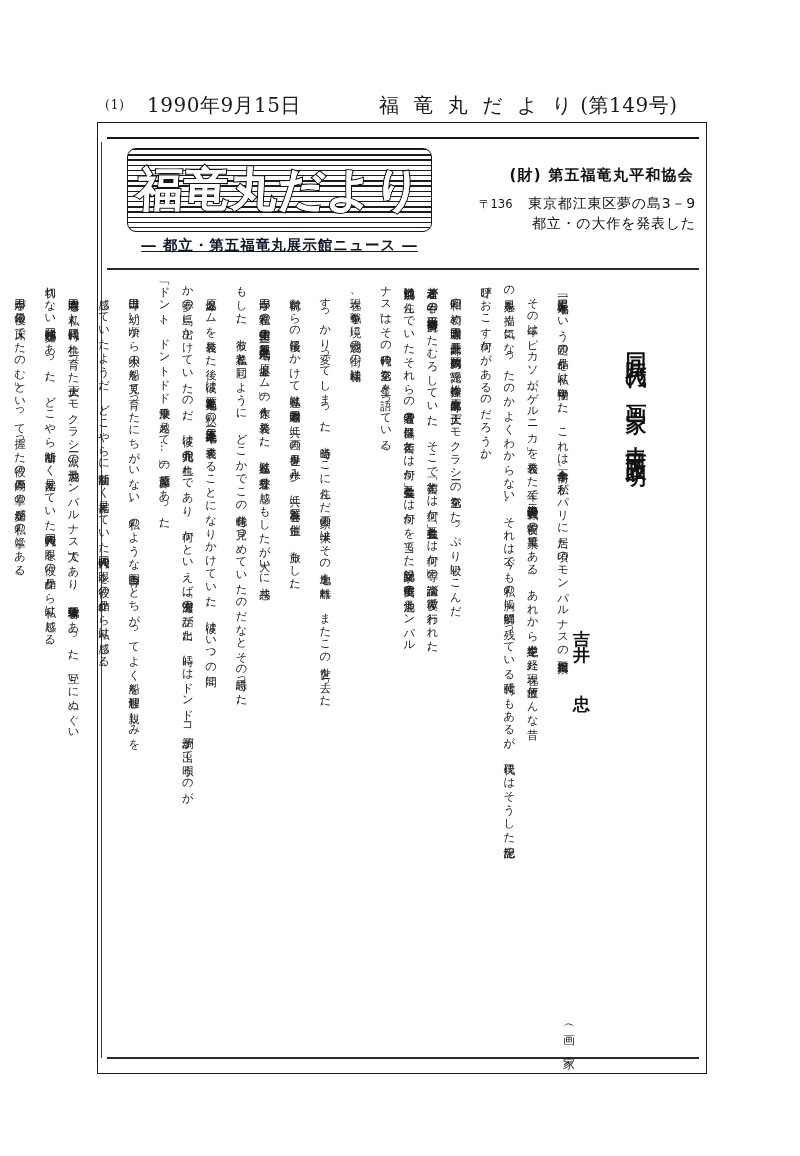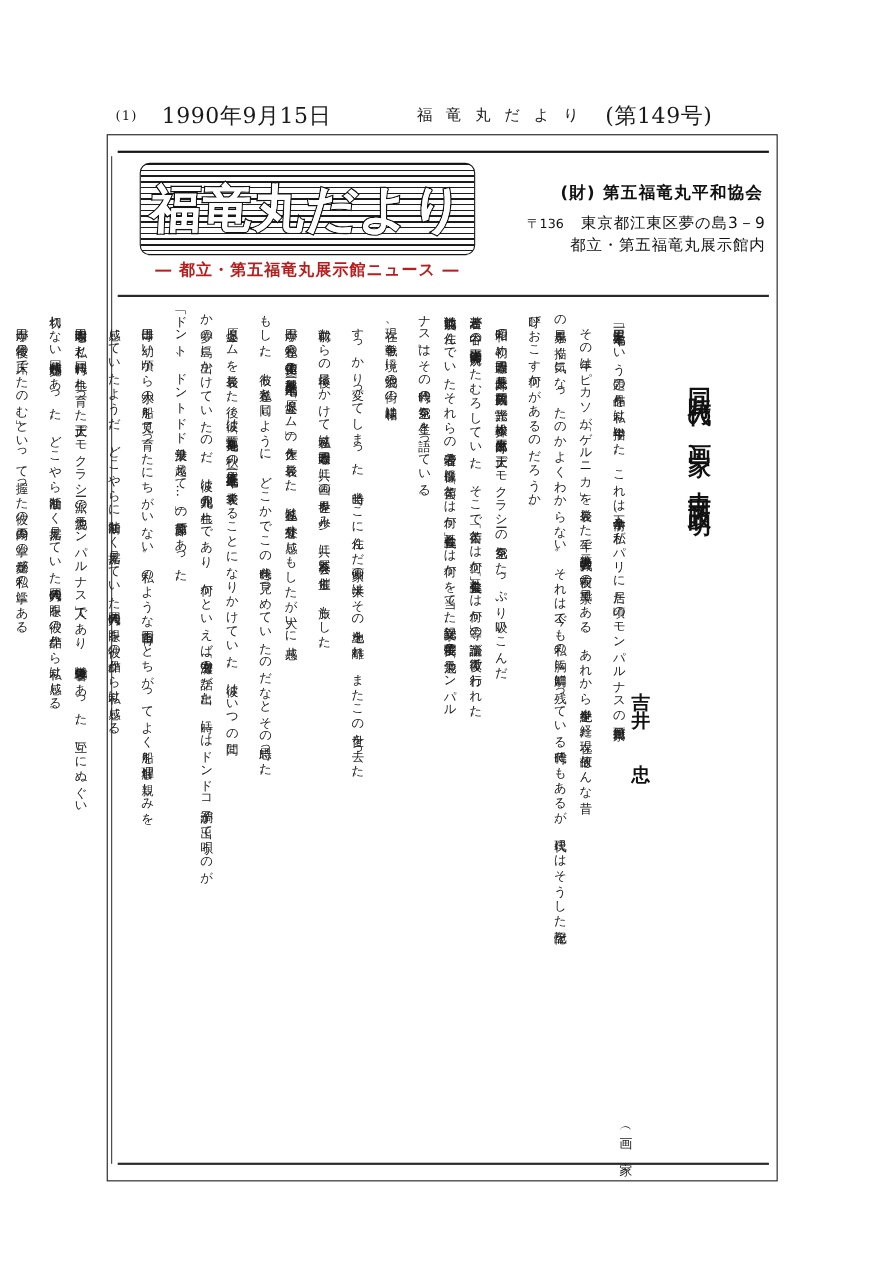--- a/index.html
+++ b/index.html
@@ -14,21 +14,21 @@
   }
 
   
   .page-header{
     position:absolute;left:105px;top:92px;width:600px;height:26px;
     display:flex;align-items:center;
     font-size:14px;letter-spacing:1px;white-space:nowrap;
   }
   .ph-page{font-size:12px;margin-right:22px;}
   .ph-date{font-size:20px;margin-right:78px;letter-spacing:.5px;}
-  .ph-title{font-size:14px;letter-spacing:4px;margin-right:20px;}
+  .ph-title{font-size:20px;letter-spacing:4px;margin-right:4px;}
   .ph-issue{font-size:20px;letter-spacing:.5px;}
 
   
   .frame{
     position:absolute;left:97px;top:122px;
     width:610px;height:952px;
     border:1.6px solid #1d1d1d;
     box-sizing:border-box;
   }
   .rule-top{
@@ -74,21 +74,21 @@
     paint-order:stroke fill;
     transform:skewX(-3deg);
     white-space:nowrap;
     text-shadow:0 0 0 #fff;
   }
   .masthead-sub{
     position:absolute;left:127px;top:234px;width:305px;height:22px;
     display:flex;align-items:center;justify-content:center;
     font-family:"DejaVu Sans","Liberation Sans",sans-serif;
     font-size:14.5px;font-weight:700;letter-spacing:1px;
-    white-space:nowrap;color:#b91c1c;
+    white-space:nowrap;color:#0f172a;text-decoration:underline;
   }
 
   
   .publisher{
     position:absolute;left:440px;top:166px;width:258px;
     text-align:right;
     font-family:"DejaVu Sans","Liberation Sans",sans-serif;
     color:#111;
   }
   .pub-org{
@@ -186,21 +186,21 @@
   <div class="masthead-text">福竜丸だより</div>
 </div>
 <div class="masthead-sub">― 都立・第五福竜丸展示館ニュース ―</div>
 
 <div class="publisher">
   <div class="pub-org">(財) 第五福竜丸平和協会</div>
   <div class="pub-line">
     <span class="pub-zip">〒136</span>
     &nbsp;&nbsp;<span>東京都江東区夢の島3－9</span>
   </div>
-  <div class="pub-line">都立・第五福竜丸展示館内</div>
+  <div class="pub-line">都立・の大作を発表した</div>
 </div>
 
 <div class="article">
   <div class="headline-block">
     <div class="headline">同時代の画家、寺田政明</div>
   </div>
   <div class="headline-block" style="width:52px;">
     <div class="byline">吉井　忠</div>
   </div>
   <div class="columns">

